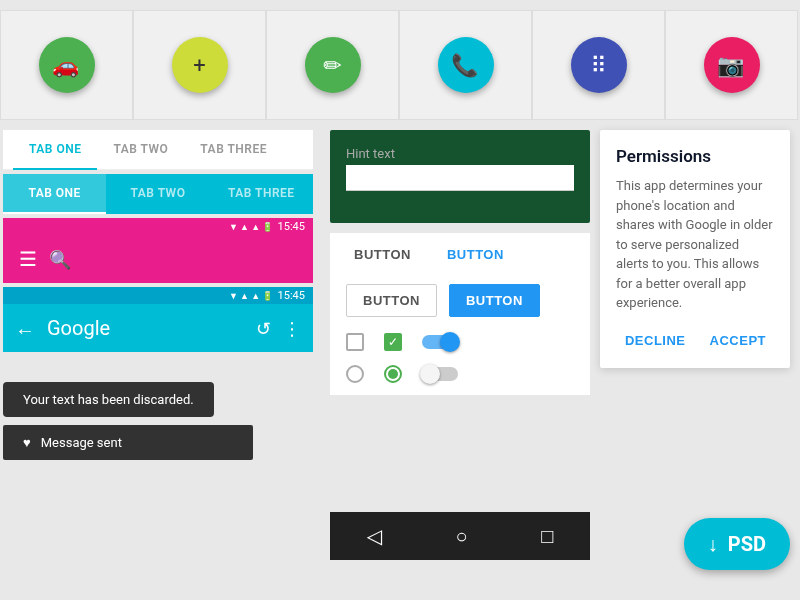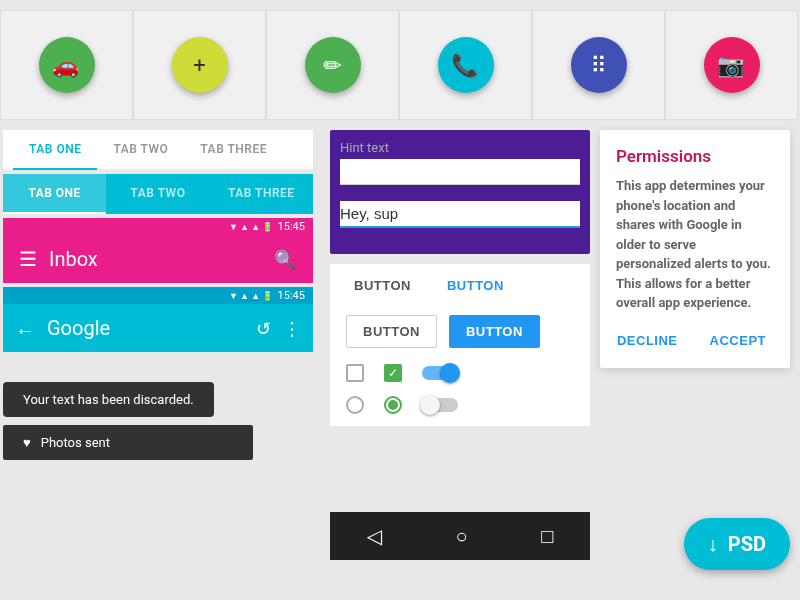--- a/index.html
+++ b/index.html
@@ -177,22 +177,22 @@
     
     .middle-panel {
       position: absolute;
       top: 130px;
       left: 330px;
       width: 260px;
     }
 
     
     .text-field-group {
-      background: #4c1d95;
-      padding: 10px;
+      background: #14532d;
+      padding: 16px;
       border-radius: 2px;
     }
     .text-field {
       margin-bottom: 16px;
     }
     .text-field input {
       border: none;
       border-bottom: 1px solid #ccc;
       width: 100%;
       padding: 4px 0;
@@ -343,34 +343,33 @@
       right: 10px;
       width: 190px;
       background: white;
       border-radius: 2px;
       padding: 16px;
       box-shadow: 0 2px 8px rgba(0,0,0,0.15);
     }
     .permissions-title {
       font-size: 17px;
       font-weight: 600;
-      color: #be185d;
+      color: #0f172a;
       margin-bottom: 10px;
     }
     .permissions-text {
       font-size: 13px;
       color: #666;
       line-height: 1.5;
       margin-bottom: 16px;
-      font-weight: bold;
     }
     .permissions-actions {
       display: flex;
       justify-content: flex-end;
-      gap: 16px;
+      gap: 8px;
     }
     .perm-btn {
       font-size: 13px;
       font-weight: 600;
       color: #2196F3;
       text-transform: uppercase;
       letter-spacing: 0.5px;
       border: none;
       background: none;
       cursor: pointer;
@@ -451,21 +450,20 @@
     <div class="tab-colored">TAB THREE</div>
   </div>
 
   <div class="status-bar">
     <span style="font-size:9px;">▼ ▲ ▲ 🔋</span>
     <span>15:45</span>
   </div>
 
   <div class="app-bar-inbox">
     <span style="font-size:20px; cursor:pointer;">☰</span>
-    <span class="title">Inbox</span>
     <span style="font-size:18px; cursor:pointer;">🔍</span>
   </div>
 
   <div class="status-bar-blue">
     <span style="font-size:9px;">▼ ▲ ▲ 🔋</span>
     <span>15:45</span>
   </div>
 
   <div class="app-bar-photos">
     <span style="font-size:20px; cursor:pointer;">←</span>
@@ -473,34 +471,31 @@
     <span style="font-size:18px; cursor:pointer;">↺</span>
     <span style="font-size:18px; cursor:pointer;">⋮</span>
   </div>
 
   <div style="margin-top: 14px;">
     <div class="toast">Your text has been discarded.</div>
   </div>
 
   <div class="snackbar">
     <span>♥</span>
-    <span>Photos sent</span>
+    <span>Message sent</span>
   </div>
 
 </div>
 
 <div class="middle-panel">
 
   <div class="text-field-group">
     <div class="text-field">
       <div class="hint-label">Hint text</div>
       <input type="text" placeholder="" value="" style="width: 100%; border-top: none; border-right: none; border-left: none; border-image: initial; border-bottom: 1px solid rgb(204, 204, 204); padding: 4px 0px; font-size: 15px; outline: none;">
-    </div>
-    <div class="text-field">
-      <input type="text" class="active-field" value="Hey, sup" style="border-top: none; border-right: none; border-left: none; border-image: initial; border-bottom: 2px solid rgb(33, 150, 243); width: 100%; padding: 4px 0px; font-size: 15px; outline: none; color: rgb(51, 51, 51);">
     </div>
   </div>
 
   <div class="flat-buttons" style="margin-top:10px;">
     <button class="flat-btn default">BUTTON</button>
     <button class="flat-btn accent">BUTTON</button>
   </div>
 
   <div class="raised-buttons">
     <button class="raised-btn default">BUTTON</button>

